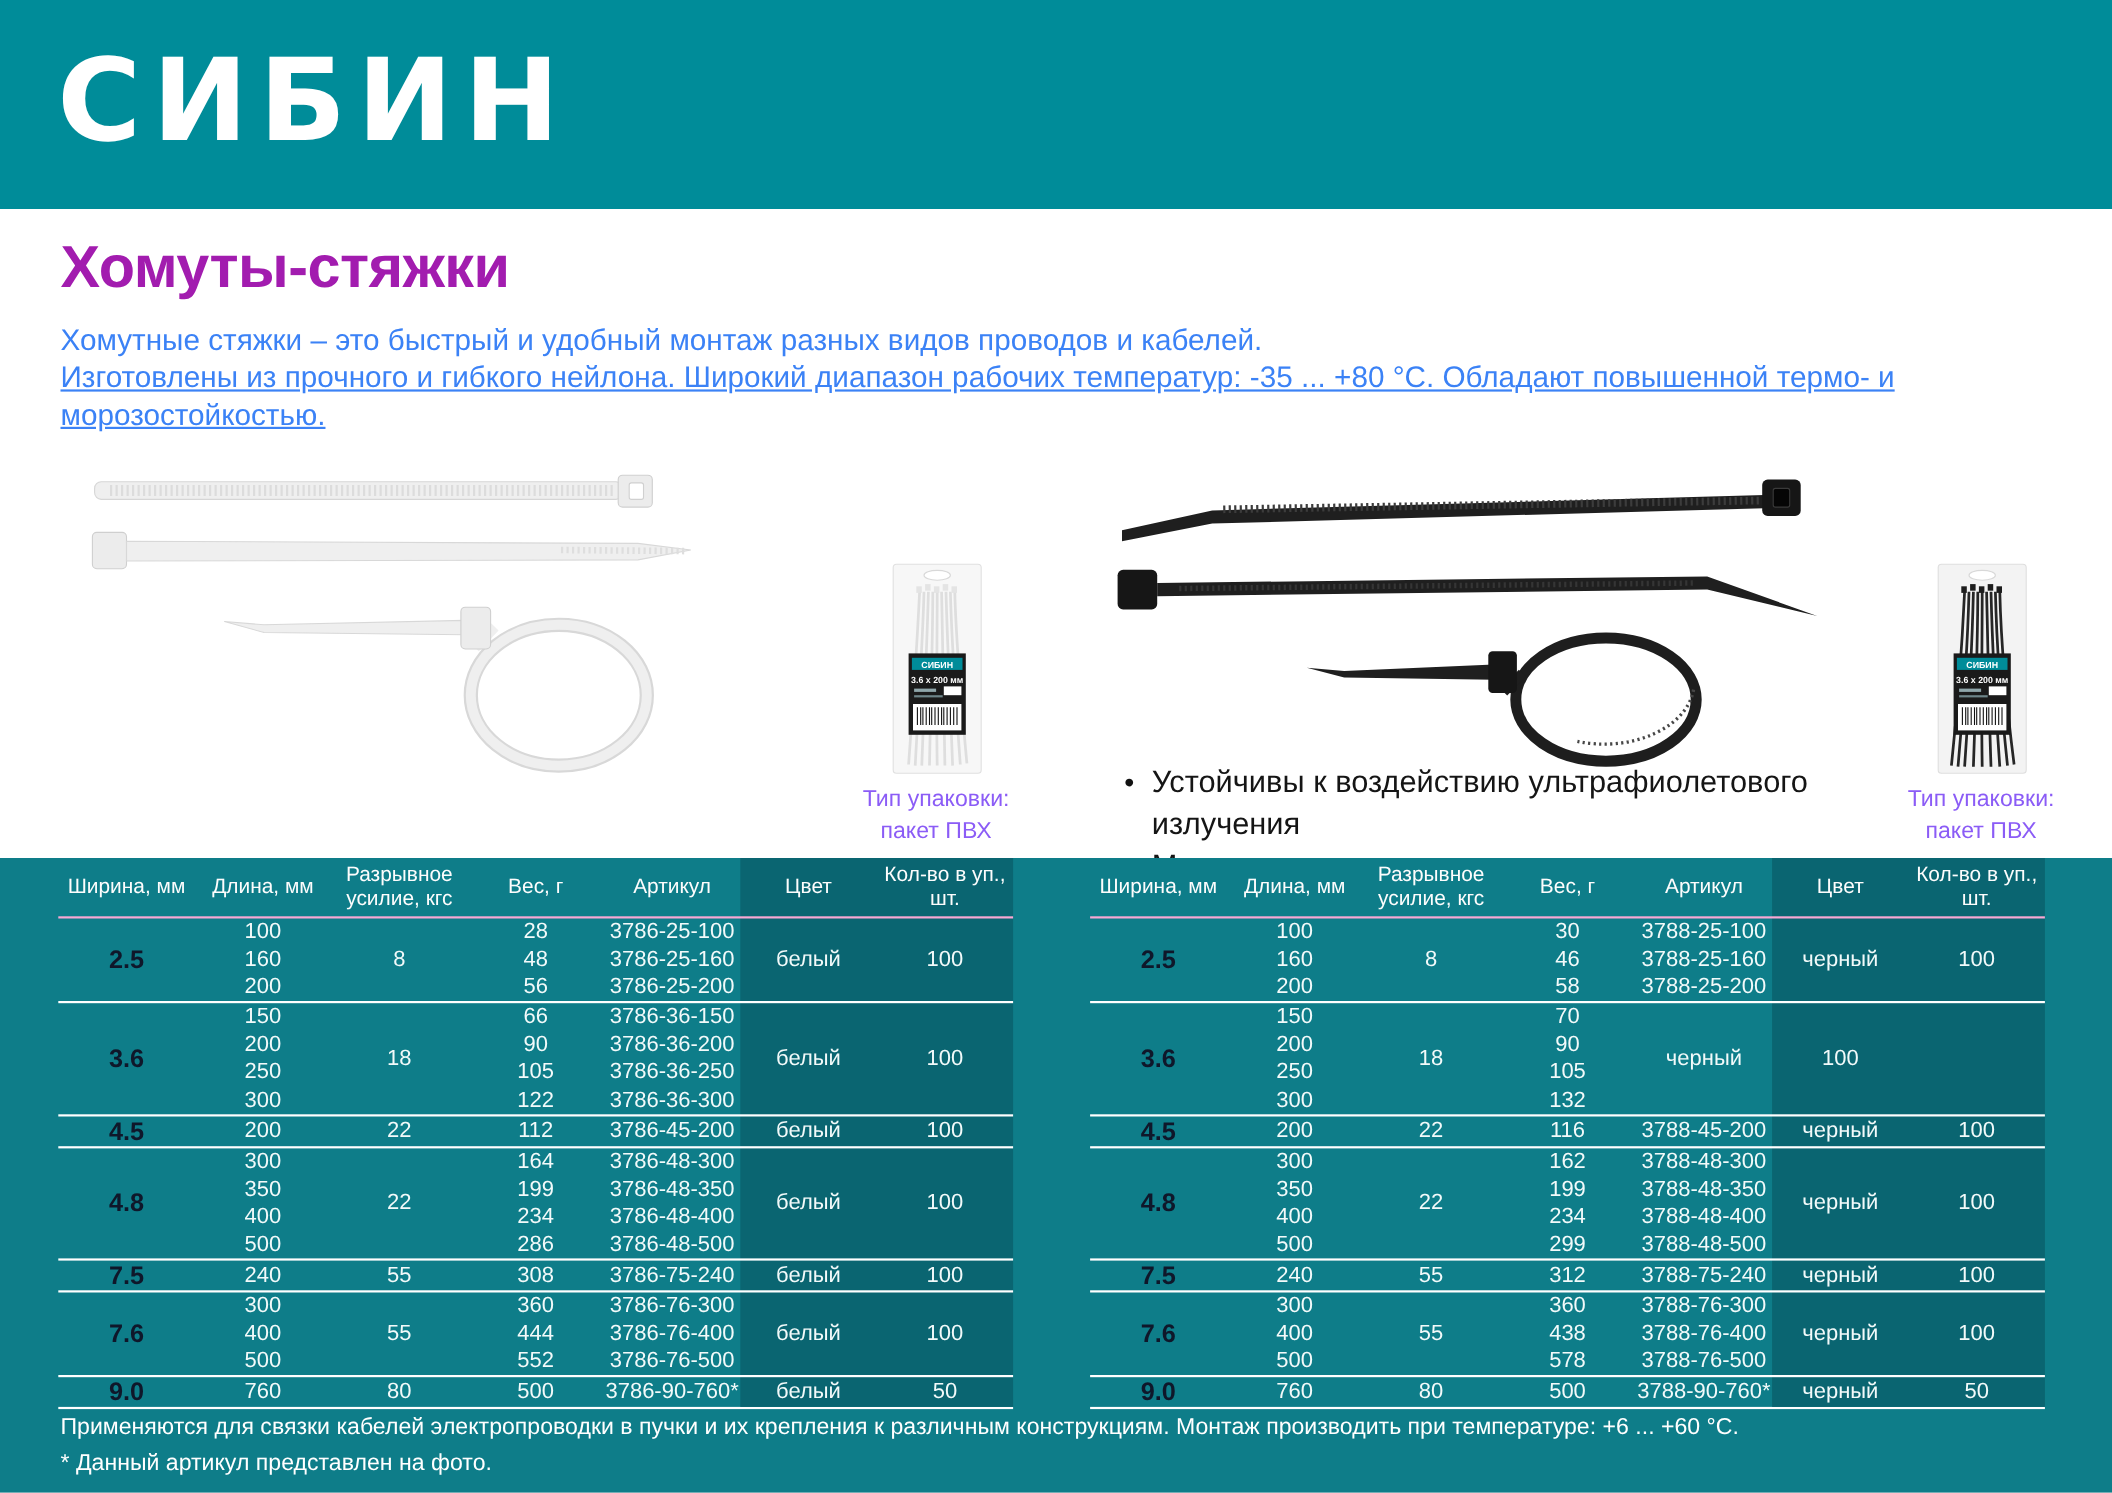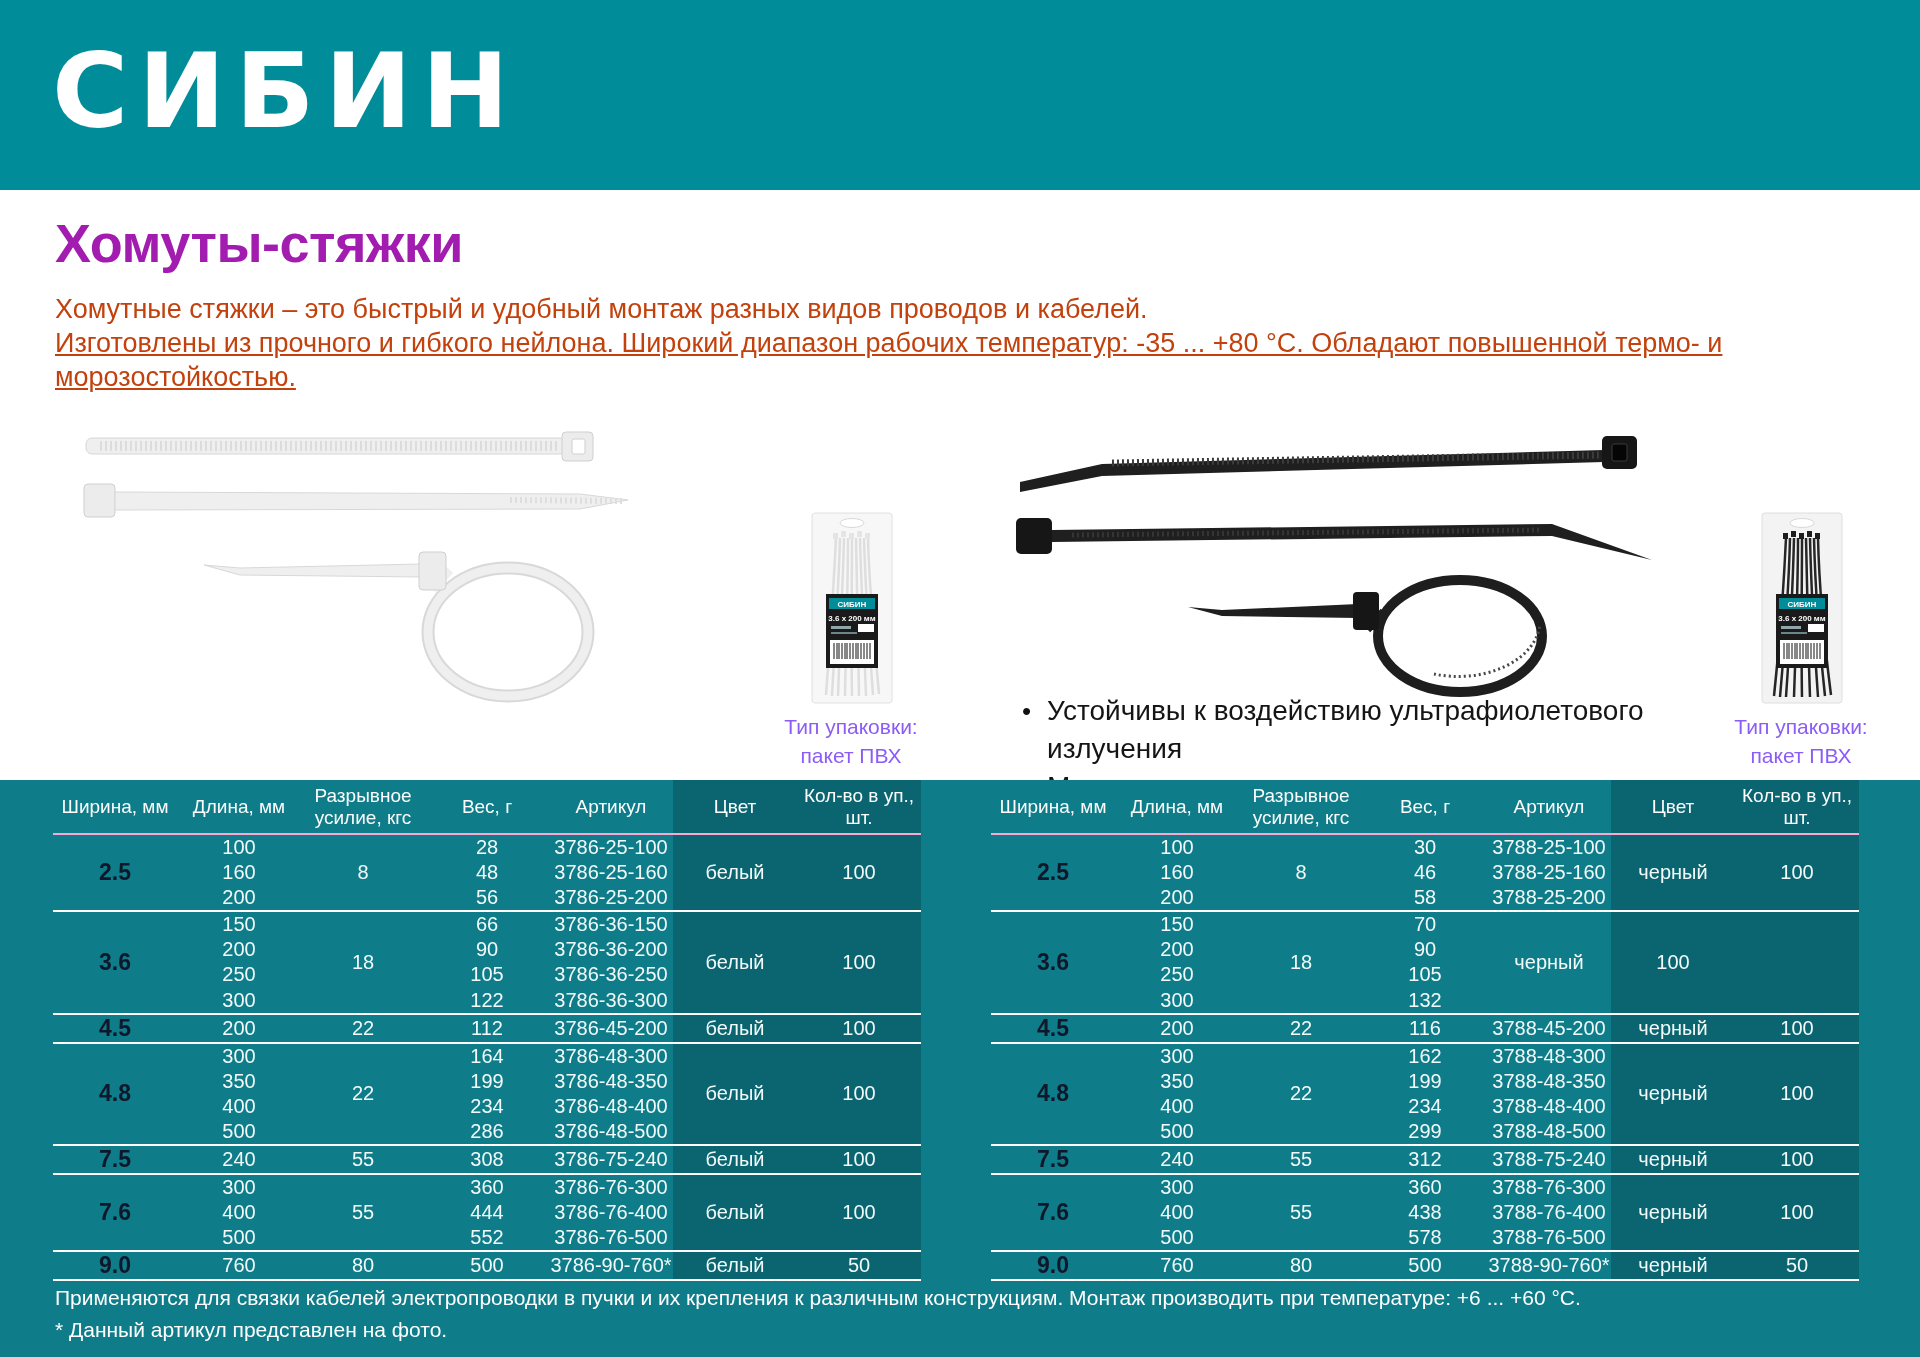--- a/index.html
+++ b/index.html
@@ -11,21 +11,21 @@
   body{font-family:"Liberation Sans","DejaVu Sans",sans-serif;background:#888;}
   .page{position:relative;width:1920px;height:1357px;background:#ffffff;overflow:hidden;}
 
   
   .brand-band{position:absolute;left:0;top:0;width:1920px;height:190px;background:var(--brand);}
   .brand-logo{position:absolute;left:52px;top:34px;font-family:"DejaVu Sans",sans-serif;
     font-weight:bold;font-size:104px;letter-spacing:10px;color:#ffffff;line-height:1.1;}
 
   
   .title{position:absolute;left:55px;top:212px;font-size:54px;font-weight:bold;color:#a21caf;letter-spacing:-0.5px;}
-  .desc{position:absolute;left:55px;width:1830px;font-size:27px;color:#c2410c;line-height:34px;}
+  .desc{position:absolute;left:55px;width:1830px;font-size:27px;color:#3b82f6;line-height:34px;}
   .desc.l1{top:292px;}
   .desc.l2{top:326px;text-decoration:underline;}
 
   
   .tie-img{position:absolute;}
   .bag{position:absolute;}
   .pack-label{position:absolute;width:170px;text-align:center;font-size:21px;line-height:29px;color:#8b5cf6;}
   .features{position:absolute;left:1022px;top:692px;width:680px;}
   .feature{display:flex;align-items:baseline;font-size:28px;color:#151515;line-height:38px;}
   .feature .dot{font-size:26px;margin-right:16px;color:#111;}

